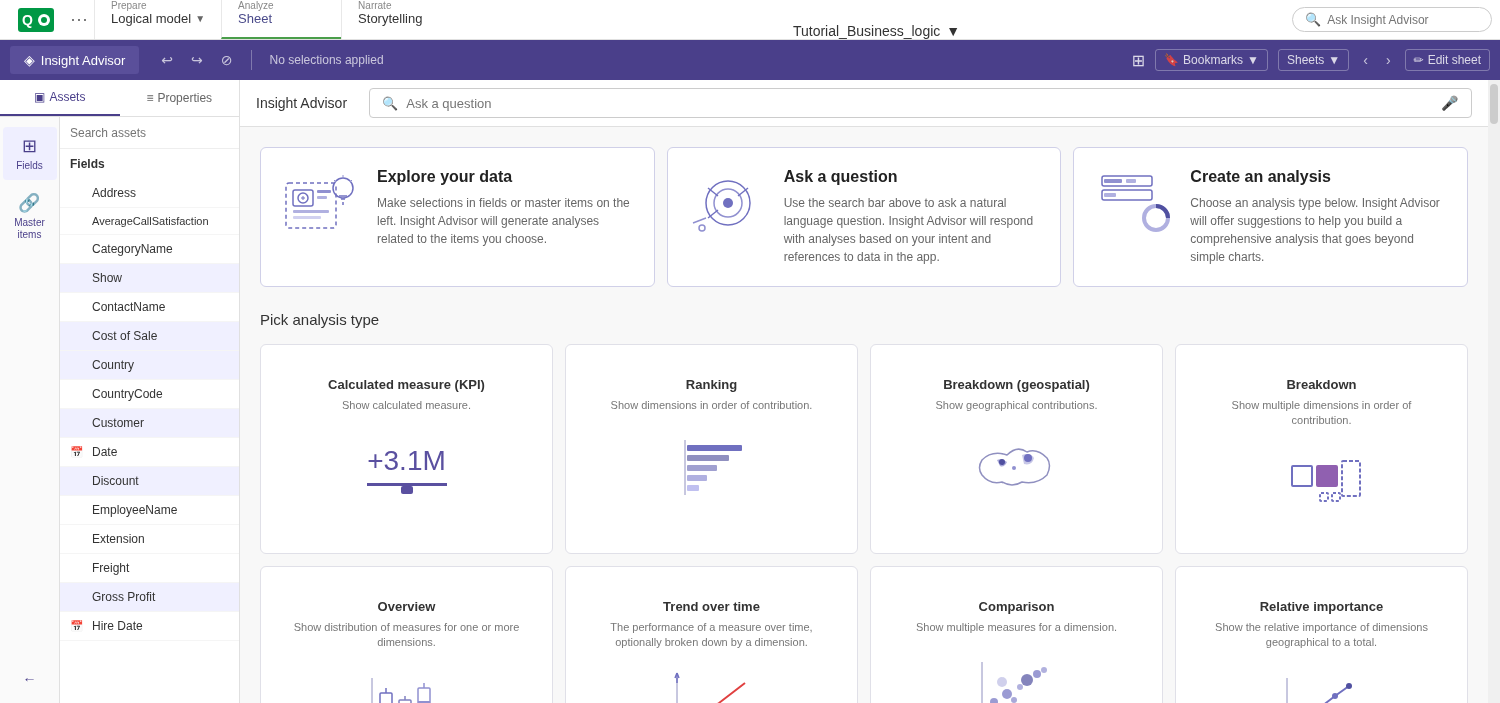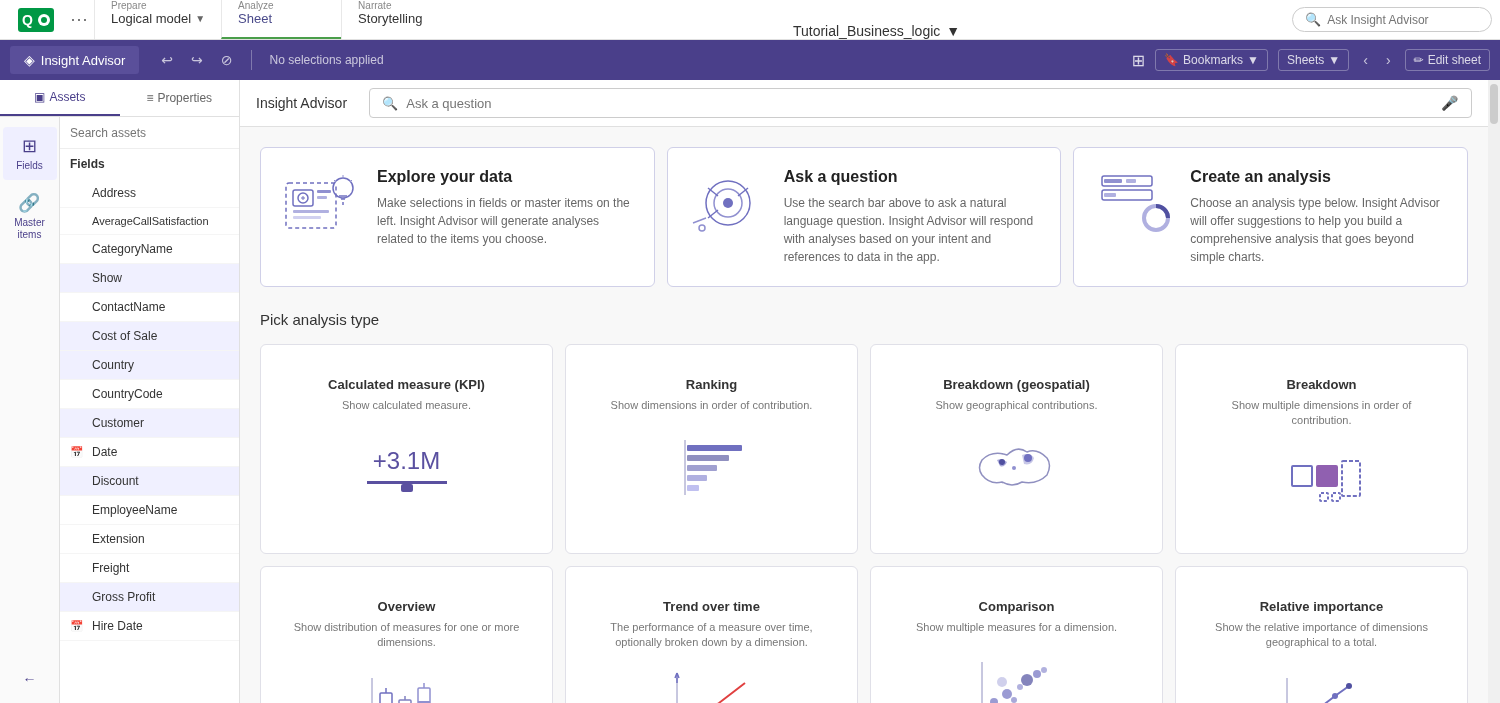--- a/index.html
+++ b/index.html
@@ -87,21 +87,21 @@
     
     .analysis-title { font-size: 15px; font-weight: 500; color: #333; margin-bottom: 16px; }
     .analysis-grid { display: grid; grid-template-columns: repeat(4, 1fr); gap: 12px; }
     .analysis-card { background: #fff; border: 1px solid #e0e0e8; border-radius: 6px; padding: 32px; display: flex; flex-direction: column; align-items: center; text-align: center; cursor: pointer; }
     .analysis-card .ac-title { font-size: 13px; font-weight: 600; color: #333; margin-bottom: 6px; }
     .analysis-card .ac-desc { font-size: 11px; color: #777; line-height: 1.4; margin-bottom: 12px; }
     .analysis-card .ac-visual { height: 80px; display: flex; align-items: center; justify-content: center; width: 100%; }
 
     
     .kpi-visual { display: flex; flex-direction: column; align-items: center; }
-    .kpi-number { font-size: 24px; font-weight: 300; color: #5a50a0; }
+    .kpi-number { font-size: 28px; font-weight: 300; color: #5a50a0; }
     .kpi-bar { width: 80px; height: 3px; background: #5a50a0; margin-top: 6px; position: relative; }
     .kpi-bar::after { content: ''; position: absolute; bottom: -8px; left: 50%; transform: translateX(-50%); width: 12px; height: 8px; background: #5a50a0; border-radius: 2px; }
 
     
     .fields-list::-webkit-scrollbar { width: 4px; }
     .fields-list::-webkit-scrollbar-track { background: #f5f5f5; }
     .fields-list::-webkit-scrollbar-thumb { background: #ccc; border-radius: 2px; }
     .cards-area::-webkit-scrollbar { width: 6px; }
     .cards-area::-webkit-scrollbar-track { background: #f0f0f0; }
     .cards-area::-webkit-scrollbar-thumb { background: #ccc; border-radius: 3px; }

